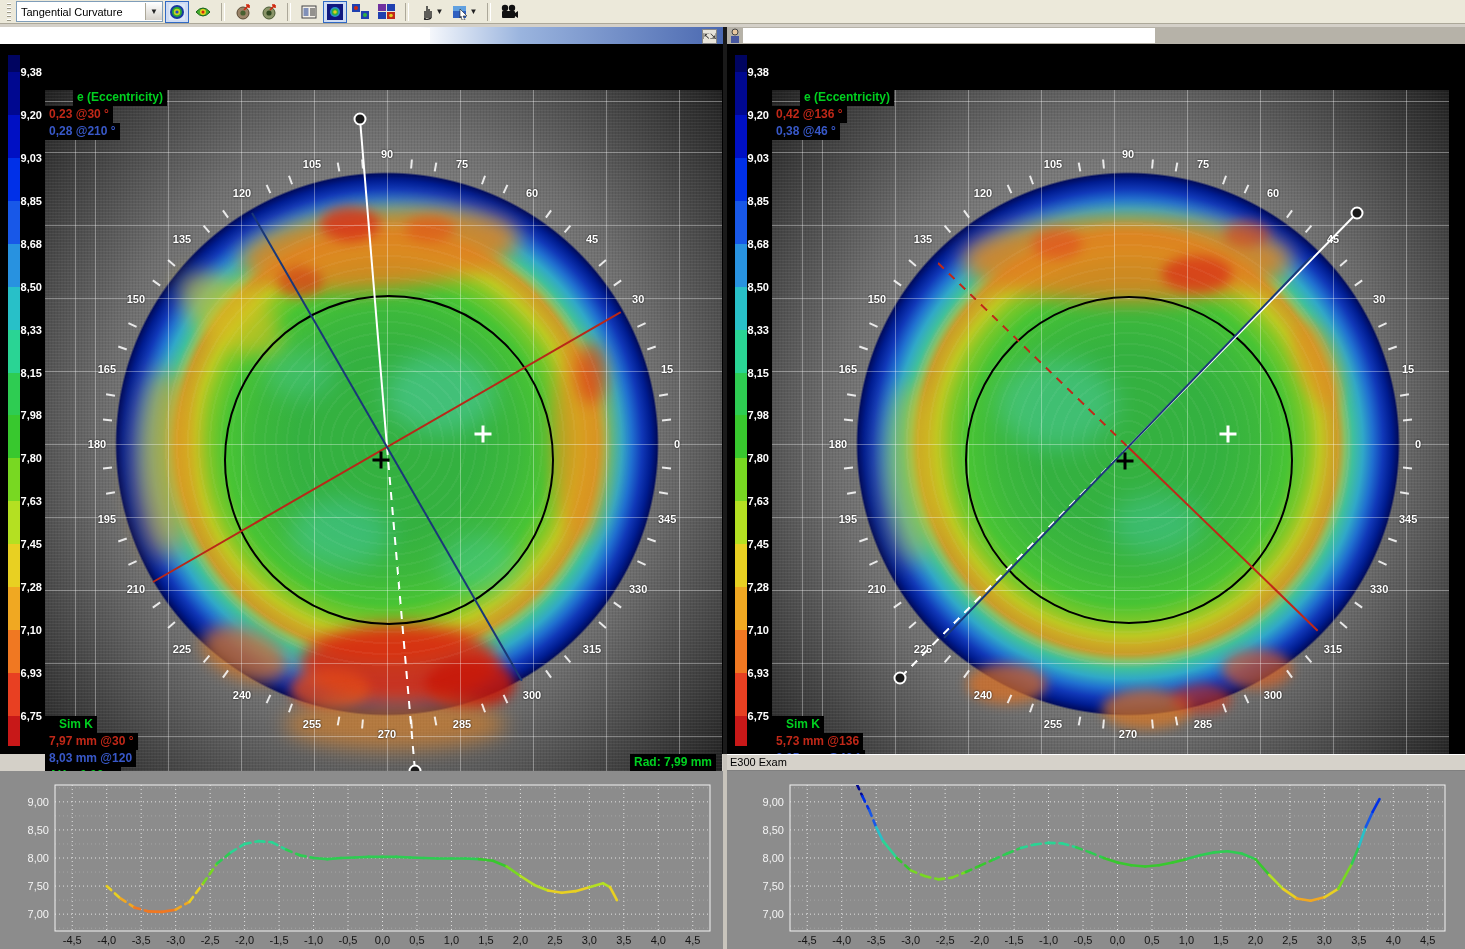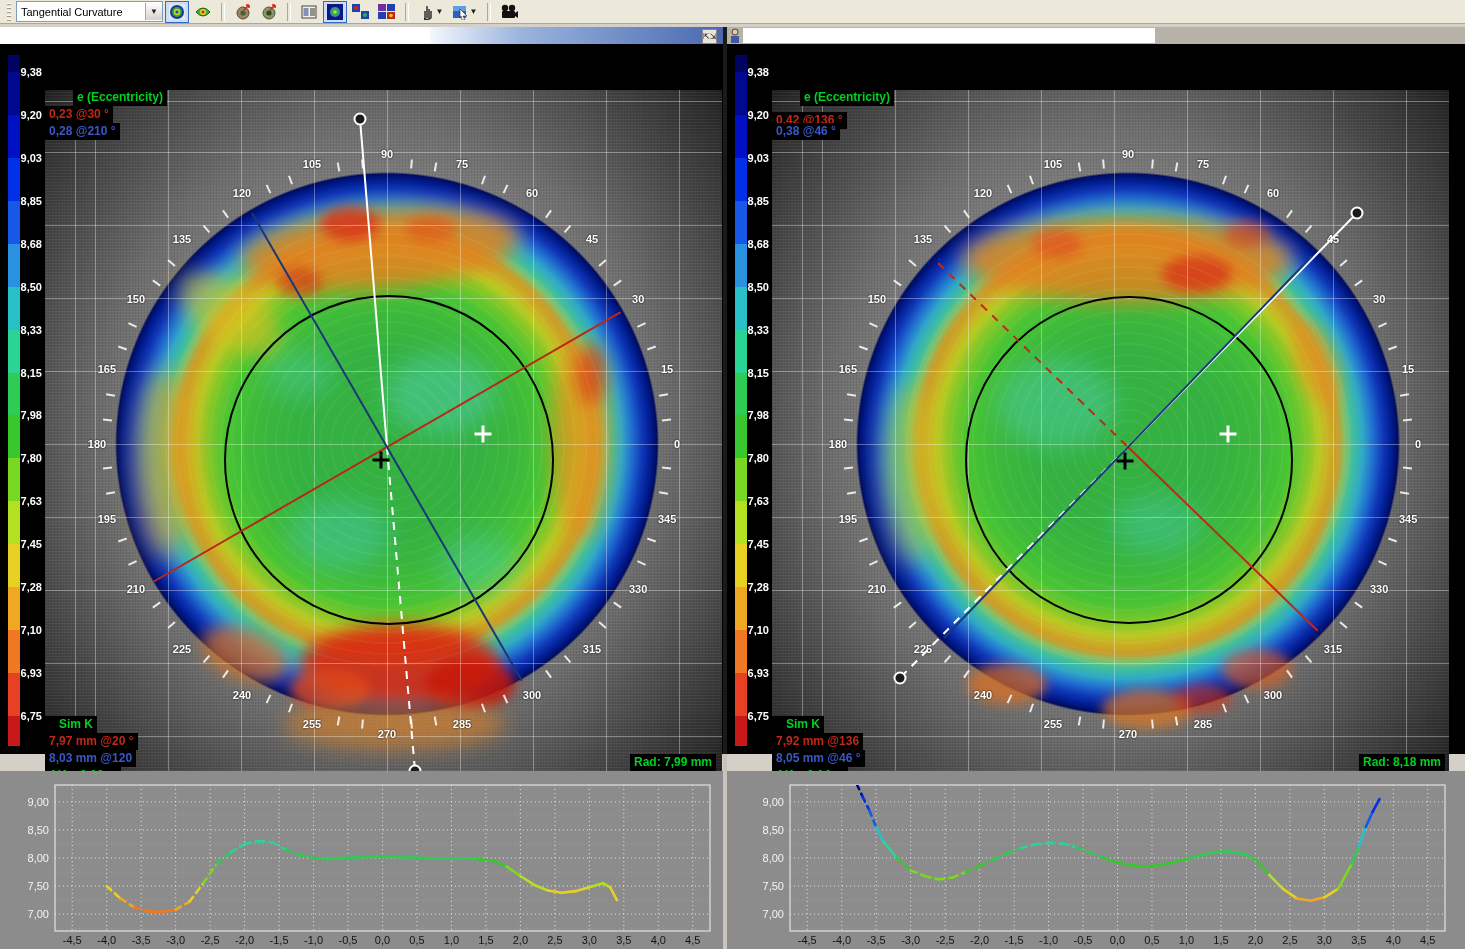--- a/index.html
+++ b/index.html
@@ -311,21 +311,21 @@
           <span class="bg t-green">e (Eccentricity)</span>
         </div>
       <div class="ov" style="left:45px;top:62px">
           <span class="bg t-red">0,23 @30 °</span>
         </div>
       <div class="ov" style="left:45px;top:79px">
           <span class="bg t-blue">0,28 @210 °</span>
         </div>
       <div class="ov" style="left:45px;top:672px">
         <span class="bg t-green" style="padding-left:14px">Sim K</span>
-        <span class="bg t-red">7,97 mm @20 °</span>
+        <span class="bg t-red">7,97 mm @30 °</span>
         <span class="bg t-blue">8,03 mm @120</span>
         <span class="bg t-green">ΔK = 0,06 m</span>
       </div>
       <div class="ov cursor-ov" style="left:610px;top:710px;width:106px">
         <span class="bg t-green" style="margin-left:auto">Rad: 7,99 mm</span>
         <span class="bg t-green" style="margin-left:auto">Dis: 1,51 mm</span>
         <span class="bg t-green" style="margin-left:auto">Ang: 7 °</span>
       </div>
       <div class="map-bar" style="left:0;width:365px">
         <div class="bar-dd" style="left:-8px">▼</div>
@@ -580,29 +580,29 @@
             <i class="v" style="background: rgb(255, 255, 255);"></i>
           </div>
           <div class="cross" style="left: 353px; top: 371px;">
             <i class="h" style="background: rgb(0, 0, 0);"></i>
             <i class="v" style="background: rgb(0, 0, 0);"></i>
           </div>
         </div>
       <div class="ov" style="left:73px;top:45px">
           <span class="bg t-green">e (Eccentricity)</span>
         </div>
-      <div class="ov" style="left:45px;top:68px">
+      <div class="ov" style="left:45px;top:62px">
           <span class="bg t-red">0,42 @136 °</span>
         </div>
       <div class="ov" style="left:45px;top:79px">
           <span class="bg t-blue">0,38 @46 °</span>
         </div>
       <div class="ov" style="left:45px;top:672px">
         <span class="bg t-green" style="padding-left:14px">Sim K</span>
-        <span class="bg t-red">7,92 mm @136</span>
+        <span class="bg t-red">5,73 mm @136</span>
         <span class="bg t-blue">8,05 mm @46 °</span>
         <span class="bg t-green">ΔK = 0,14 m</span>
       </div>
       <div class="ov cursor-ov" style="left:612px;top:710px;width:106px">
         <span class="bg t-green" style="margin-left:auto">Rad: 8,18 mm</span>
         <span class="bg t-green" style="margin-left:auto">Dis: 1,51 mm</span>
         <span class="bg t-green" style="margin-left:auto">Ang: 7 °</span>
       </div>
       <div class="map-bar" style="left:0;width:370px">
         <div class="bar-dd" style="left:6px">▼</div>
@@ -635,20 +635,21 @@
         <div class="cbar-label" style="top: 328.51px;">8,15</div>
         <div class="cbar-label" style="top: 371.44px;">7,98</div>
         <div class="cbar-label" style="top: 414.37px;">7,80</div>
         <div class="cbar-label" style="top: 457.3px;">7,63</div>
         <div class="cbar-label" style="top: 500.23px;">7,45</div>
         <div class="cbar-label" style="top: 543.16px;">7,28</div>
         <div class="cbar-label" style="top: 586.09px;">7,10</div>
         <div class="cbar-label" style="top: 629.02px;">6,93</div>
         <div class="cbar-label" style="top: 671.95px;">6,75</div>
       </div>
+    <div class="exam-bar"><span>E300 Exam</span></div>
     <div class="graph-panel">
         <svg width="738" height="178" style="position: absolute; left: 0px; top: 0px;">
           <line x1="80.23684210526315" y1="14" x2="80.23684210526315" y2="160" stroke="#fff" stroke-opacity="0.75" stroke-width="1" stroke-dasharray="1 3"></line>
           <line x1="114.71052631578948" y1="14" x2="114.71052631578948" y2="160" stroke="#fff" stroke-opacity="0.75" stroke-width="1" stroke-dasharray="1 3"></line>
           <line x1="149.18421052631578" y1="14" x2="149.18421052631578" y2="160" stroke="#fff" stroke-opacity="0.75" stroke-width="1" stroke-dasharray="1 3"></line>
           <line x1="183.6578947368421" y1="14" x2="183.6578947368421" y2="160" stroke="#fff" stroke-opacity="0.75" stroke-width="1" stroke-dasharray="1 3"></line>
           <line x1="218.1315789473684" y1="14" x2="218.1315789473684" y2="160" stroke="#fff" stroke-opacity="0.75" stroke-width="1" stroke-dasharray="1 3"></line>
           <line x1="252.60526315789474" y1="14" x2="252.60526315789474" y2="160" stroke="#fff" stroke-opacity="0.75" stroke-width="1" stroke-dasharray="1 3"></line>
           <line x1="287.07894736842104" y1="14" x2="287.07894736842104" y2="160" stroke="#fff" stroke-opacity="0.75" stroke-width="1" stroke-dasharray="1 3"></line>
           <line x1="321.55263157894734" y1="14" x2="321.55263157894734" y2="160" stroke="#fff" stroke-opacity="0.75" stroke-width="1" stroke-dasharray="1 3"></line>

